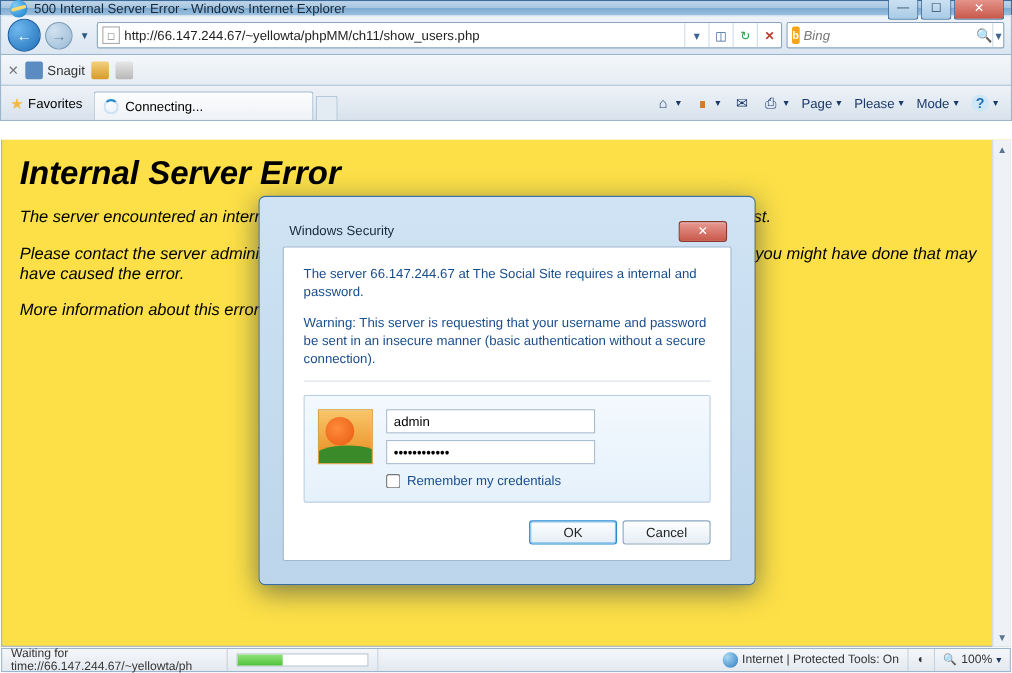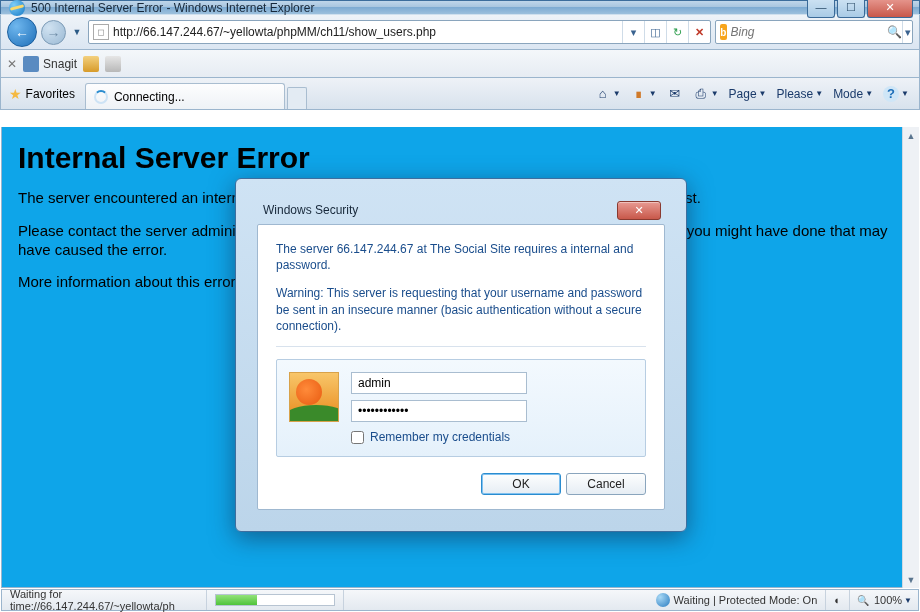--- a/index.html
+++ b/index.html
@@ -45,21 +45,21 @@
 .tabstrip { display:flex; align-items:flex-end; height:100%; margin-left:2px; }
 .tab { height:26px; min-width:200px; background:linear-gradient(#fdfdfe,#eef2f6); border:1px solid #a9bdd0; border-bottom:none; border-radius:3px 3px 0 0; display:flex; align-items:center; padding:3px 8px; gap:6px; font-size:12px; }
 .spinner { width:14px; height:14px; border:2px solid #cde3f5; border-top-color:#2a8ccf; border-radius:50%; }
 .newtab { width:20px; height:22px; border:1px solid #a9bdd0; border-bottom:none; background:#e3ebf3; margin-left:2px; border-radius:2px 2px 0 0; }
 .cmdright { margin-left:auto; display:flex; align-items:center; padding-right:6px; gap:2px; }
 .cmditem { display:flex; align-items:center; gap:2px; padding:2px 4px; font-size:12px; color:#1a3a6a; }
 .cmditem .ic { width:16px; height:16px; display:flex; align-items:center; justify-content:center; font-size:13px; }
 .drop { font-size:8px; color:#1a3a6a; }
 
 
-.content { position:absolute; left:1px; right:1px; top:127px; bottom:24px; border:1px solid #9bb5cd; border-top:none; background:#0ea5e9; overflow:hidden; }
+.content { position:absolute; left:1px; right:1px; top:127px; bottom:24px; border:1px solid #9bb5cd; border-top:none; background:#fde047; overflow:hidden;font-style:italic; }
 .content-inner { padding:14px 16px; font-family: "Times New Roman", serif; color:#000; }
 .content-inner h1 { font-size:30px; font-weight:bold; margin-bottom:14px; }
 .content-inner p { font-size:15px; margin-bottom:14px; line-height:1.25; }
 .vscroll { position:absolute; right:1px; top:127px; bottom:24px; width:17px; background:#eef1f5; border-left:1px solid #cfd8e2; }
 .vscroll .arr { position:absolute; left:0; right:0; height:17px; display:flex; align-items:center; justify-content:center; font-size:9px; color:#5a758f; }
 .vscroll .arr.up { top:0; } .vscroll .arr.dn { bottom:0; }
 
 
 .status { position:absolute; left:1px; right:1px; bottom:1px; height:22px; background:linear-gradient(#f5f7fa,#e3e9f0); border:1px solid #9bb5cd; display:flex; align-items:center; font-size:11px; color:#333; }
 .status .cell { padding:0 8px; border-right:1px solid #c7d2de; height:100%; display:flex; align-items:center; gap:4px; }
@@ -78,21 +78,21 @@
 .dlg-title { font-size:12px; color:#17283a; flex:1; }
 .dlg-close { width:44px; height:19px; background:linear-gradient(#e89a92,#c8584a); border:1px solid #8a3a30; border-radius:3px; color:#fff; display:flex; align-items:center; justify-content:center; font-size:11px; box-shadow: inset 0 1px 0 rgba(255,255,255,.4); }
 .dlg-body { background:#fff; border:1px solid #9fb8d0; border-radius:2px; padding:16px 18px 14px; font-size:12px; color:#1a3a6a; }
 .dlg-msg { color:#1a4d8c; margin-bottom:12px; line-height:1.35; }
 .dlg-sep { height:1px; background:#d8e2ed; margin:8px 0 12px; }
 .credbox { border:1px solid #b7cde2; background:linear-gradient(#f3f9fe,#e5f1fb); border-radius:2px; padding:12px; display:flex; gap:12px; align-items:flex-start; }
 .credimg { width:50px; height:50px; border:1px solid #d8a24a; background:linear-gradient(#f8c66a,#e88a1c); position:relative; overflow:hidden; }
 .credimg:before { content:""; position:absolute; left:6px; top:6px; width:26px; height:26px; background:radial-gradient(circle at 40% 40%, #ff8b3a, #e85a10); border-radius:50%; }
 .credimg:after { content:""; position:absolute; left:-4px; bottom:-4px; width:60px; height:20px; background:#3a8a2a; border-radius:50% 50% 0 0; }
 .credfields { flex:1; display:flex; flex-direction:column; gap:6px; }
-.credinput { height:22px; border:1px solid #a9bdd0; padding:0 6px; font-size:12px; outline:none; width: 176px; }
+.credinput { height:22px; border:1px solid #a9bdd0; padding:0 6px; font-size:12px; outline:none; width: 190px; }
 .remember { display:flex; align-items:flex-end; gap:6px; font-size:12px; color:#1a4d8c; margin-top:2px; }
 .remember input { width:13px; height:13px; }
 .dlg-buttons { display:flex; justify-content:flex-end; gap:5px; margin-top:16px; }
 .dlg-btn { width:80px; height:22px; border:1px solid #8aa5bd; background:linear-gradient(#fdfefe,#e6edf4); border-radius:3px; font-size:12px; color:#222; display:flex; align-items:center; justify-content:center; }
 .dlg-btn.ok { border-color:#2a8ccf; box-shadow:0 0 0 1px #80c1f0 inset; }
 </style>
 </head>
 <body>
 
 <div class="titlebar">
@@ -198,21 +198,21 @@
 <div class="status">
   <div class="cell" style="width:205px;">Waiting for time://66.147.244.67/~yellowta/ph</div>
   <div class="cell">
       <div class="progress">
         <div class="bar"></div>
       </div>
     </div>
   <div class="spacer"></div>
   <div class="cell zone">
     <div class="globe"></div>
-    <span>Waiting | Protected Mode: On</span>
+    <span>Internet | Protected Tools: On</span>
   </div>
   <div class="cell">◐</div>
   <div class="zoomgrp">
     <div class="zoombtn" style="border:none;background:none">🔍</div>
     <span>100%</span>
     <span class="drop">▼</span>
   </div>
 </div>
 
 <div class="overlay">

